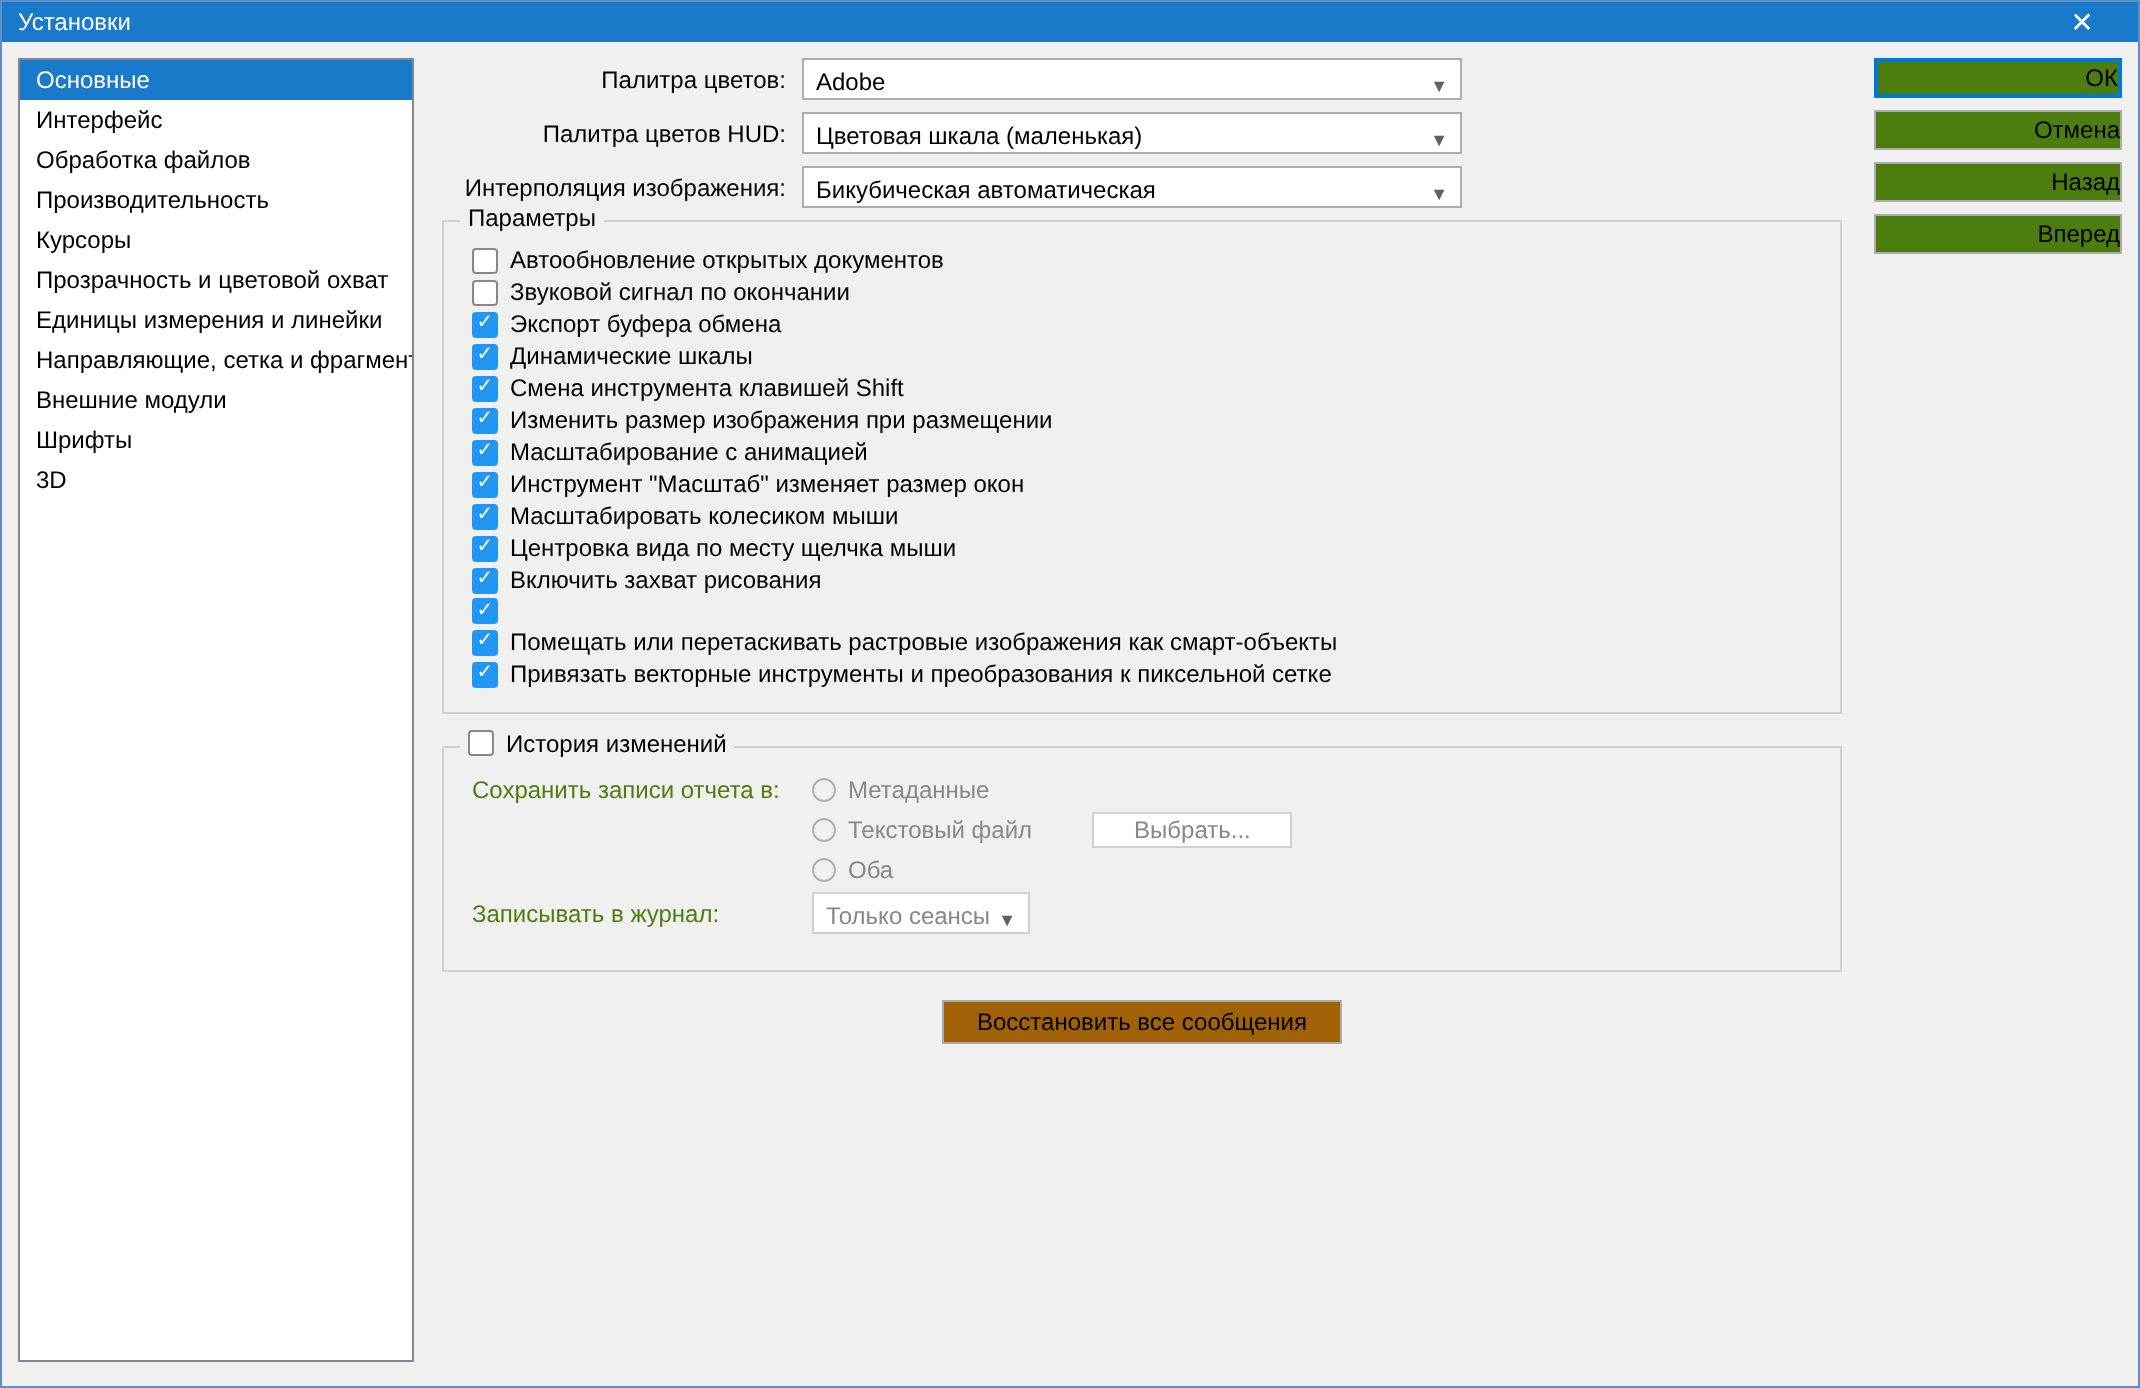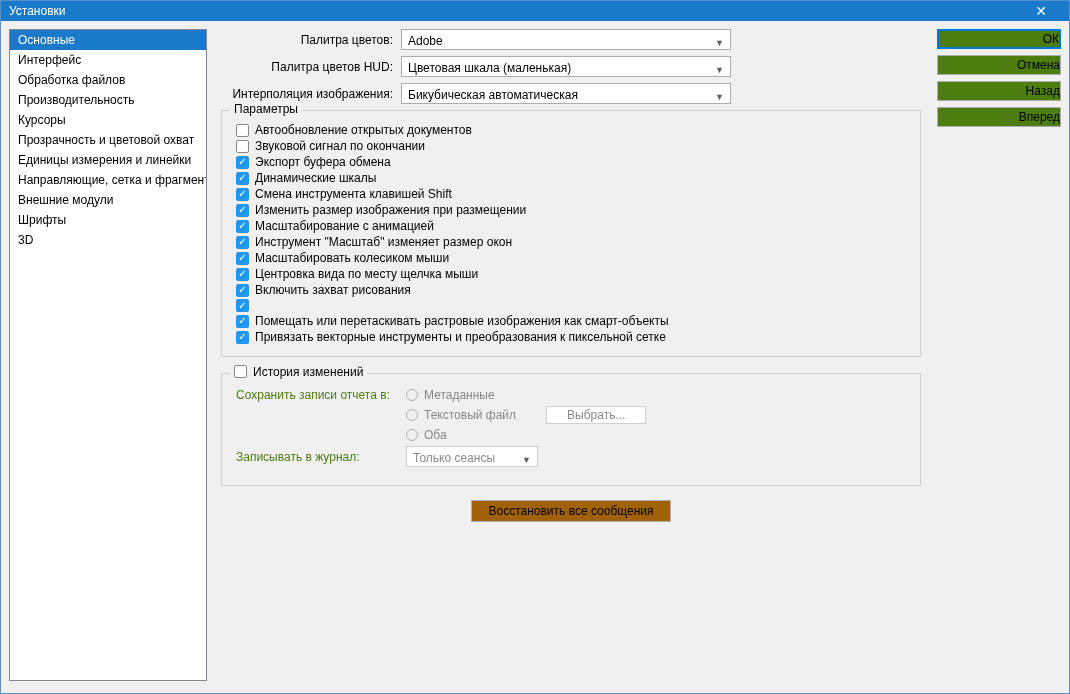--- a/index.html
+++ b/index.html
@@ -26,21 +26,21 @@
 .chk.on { background: #2č96f5; background: #2196f3; border-color: #2196f3; }
 .chk.on::after { content: "✓"; color: #fff; font-size: 10px; line-height: 1; }
 .check-row span { color: #000; }
 .history { border: 1px solid #d0d0d0; margin-top: 16px; padding: 10px 10px 14px 14px; position: relative; }
 .history .legend { position: absolute; top: -9px; left: 8px; background: #f0f0f0; padding: 0 4px; display: flex; gap: 6px; }
 .history-row { display: flex; align-items: center; margin: 4px 0; }
 .history-row .lbl { width: 170px; text-align: left; padding-right: 8px; color: #4d7c0f; }
 .radio { width: 12px; height: 12px; border: 1px solid #b0b0b0; border-radius: 50%; margin-right: 6px; flex-shrink: 0; }
 .history-row .opt { color: #888; }
 .btn-inline { background: #fff; border: 1px solid #d0d0d0; padding: 1px 20px; margin-left: 30px; color: #888; cursor: default; }
-.select.disabled { color: #888; border-color: #d0d0d0; flex: 0 0 auto; width: 132px; }
+.select.disabled { color: #888; border-color: #d0d0d0; flex: 0 0 auto; width: 109px; }
 .reset-row { text-align: center; margin-top: 14px; }
 .reset-btn { background: #a16207; border: 1px solid #adadad; padding: 3px 16px; cursor: default; display: inline-block; }
 </style>
 </head>
 <body>
 
 <div class="titlebar">
   <span class="title">Установки</span>
   <span class="close">✕</span>
 </div>

